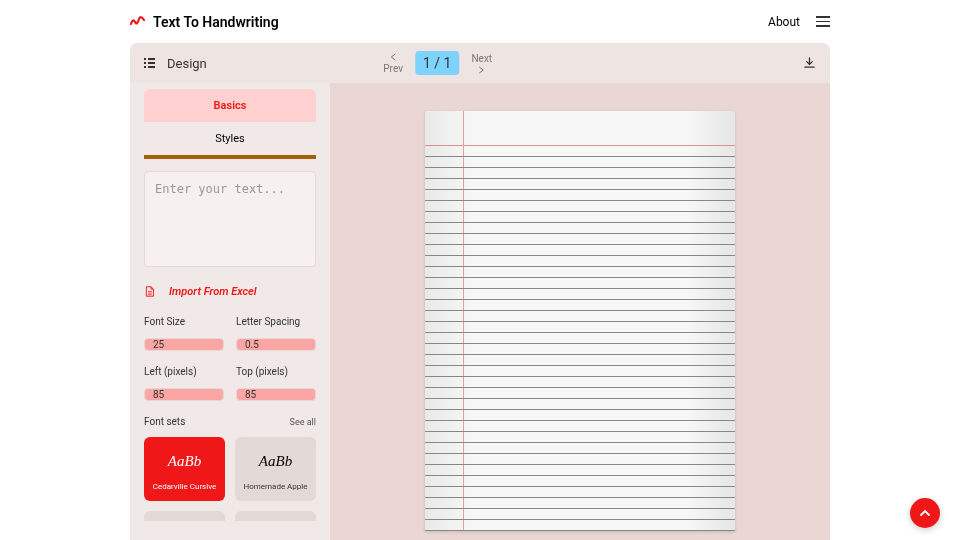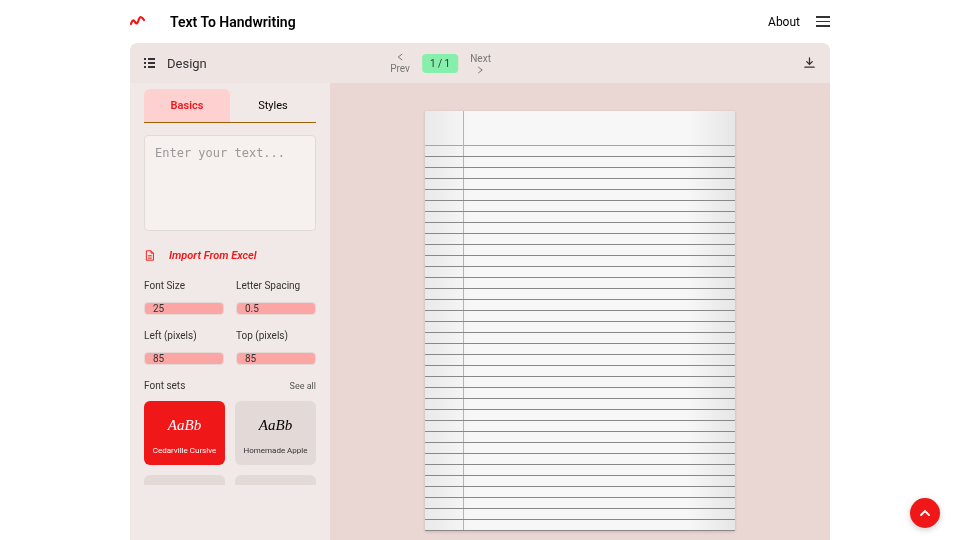--- a/index.html
+++ b/index.html
@@ -1,50 +1,50 @@
 <!DOCTYPE html>
 <html><head>
   <meta charset="utf-8">
   <style>
     * { margin: 0; padding: 0; box-sizing: border-box; font-family: -apple-system, BlinkMacSystemFont, "Segoe UI", Roboto, sans-serif; }
     body { background: #fff; width: 960px; height: 540px; overflow: hidden; position: relative; }
     
     
     .header { display: flex; align-items: center; justify-content: space-between; padding: 11px 130px 11px 130px; }
-    .brand { display: flex; align-items: center; gap: 24px; }
+    .brand { display: flex; align-items: center; gap: 7px; }
     .brand-logo { color: #ef1717; font-weight: bold; font-size: 18px; font-style: italic; }
     .brand-title { font-size: 14px; font-weight: 600; color: #000; }
     .header-right { display: flex; align-items: center; gap: 16px; }
     .about-link { font-size: 12px; color: #000; }
     .menu-icon { display: flex; flex-direction: column; gap: 3px; cursor: pointer; }
     .menu-icon span { width: 14px; height: 1.5px; background: #333; }
     
     
     .main-container { display: flex; background: #f0e9e7; border-radius: 8px 8px 0 0; margin: 0 130px; height: 500px; overflow: hidden; }
     
     
     .toolbar { display: flex; align-items: center; justify-content: space-between; padding: 6px 14px; background: #eee5e3; height: 40px; }
     .toolbar-left { display: flex; align-items: center; gap: 8px; }
     .design-label { font-size: 13px; color: #333; }
     .list-icon { display: inline-flex; flex-direction: column; gap: 2px; margin-right: 4px; }
     .list-icon div { display: flex; gap: 2px; align-items: center; }
     .list-icon .dot { width: 2px; height: 2px; background: #333; }
     .list-icon .line { width: 7px; height: 1.5px; background: #333; }
     .toolbar-center { display: flex; align-items: center; gap: 6px; position: absolute; left: 50%; transform: translateX(-85%); }
     .nav-btn { font-size: 10px; color: #777; display: flex; align-items: center; gap: 2px; cursor: pointer; padding: 4px 6px; flex-direction: column; }
-    .page-indicator { font-size: 10px; color: #333; background: #86efac; border-radius: 4px; padding: 4px 8px; }
+    .page-indicator { font-size: 14px; color: #333; background: #7dd3fc; border-radius: 4px; padding: 4px 8px; }
     .toolbar-right { display: flex; align-items: center; }
     .download-icon { width: 13px; height: 13px; cursor: pointer; }
     
     
     .body-split { display: flex; flex: 1; overflow: hidden; }
     
     
     .left-panel { width: 200px; background: #f0e9e7; padding: 0 14px; overflow-y: auto; }
-    .tabs { display: flex; border-bottom: 1px solid #a16207; margin-bottom: 12px; margin-top: 6px; }
+    .tabs { display: flex; border-bottom: 4px solid #a16207; margin-bottom: 12px; margin-top: 6px; flex-direction: column; }
     .tab { flex: 1; text-align: center; padding: 10px 0; font-size: 11px; cursor: pointer; color: #000; }
     .tab.active { background: #ffd0d0; color: #ef1717; font-weight: 600; border-radius: 6px 6px 0 0; }
     .text-input { width: 100%; height: 96px; border: 1px solid #e3dad8; background: #f6f0ee; border-radius: 4px; padding: 10px; font-family: monospace; font-size: 12px; color: #888; resize: none; }
     .import-link { display: flex; align-items: center; gap: 14px; color: #ef1717; font-size: 11px; font-weight: 600; margin: 14px 0 18px; cursor: pointer; font-style: italic; }
     .import-link svg { width: 11px; height: 11px; }
     
     .field-row { display: flex; gap: 12px; margin-bottom: 14px; }
     .field { flex: 1; }
     .field-label { font-size: 10px; color: #333; margin-bottom: 6px; display: block; }
     .field-input { width: 100%; border: 1px solid #e3dad8; background: #fca5a5; border-radius: 4px; padding: 0 8px; font-size: 10px; color: #333; }

